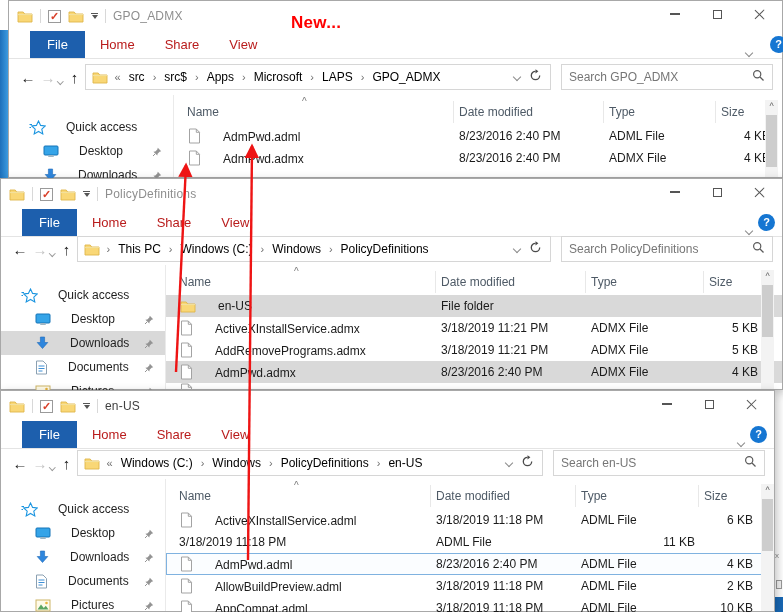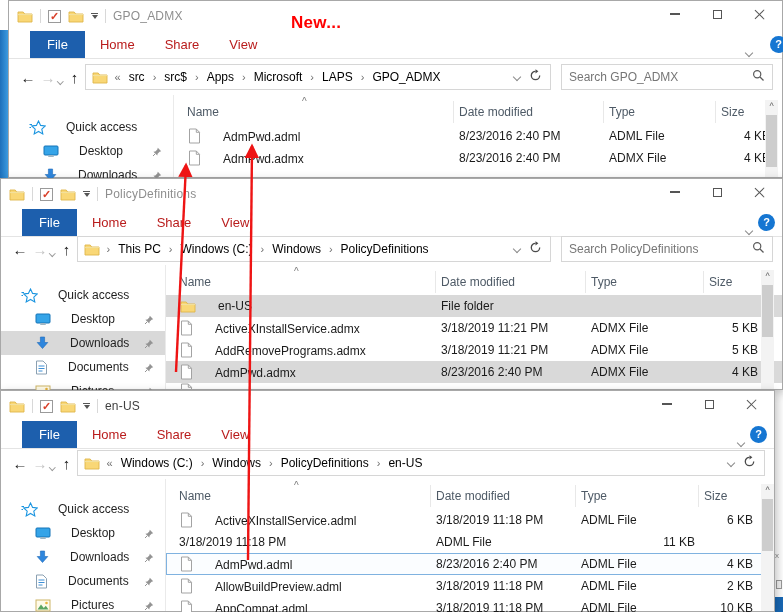--- a/index.html
+++ b/index.html
@@ -590,20 +590,27 @@
             <span class="crumb">en-US</span>
           </span>
         <span class="addr-right">
           <span class="chev"></span>
           <span class="js-refresh"><svg width="13" height="13" viewBox="0 0 13 13">
                 <path d="M10.7 6.5 A4.2 4.2 0 1 1 6.5 2.3" fill="none" stroke="#4a4a4a" stroke-width="1.3"></path>
                 <path d="M6.5 0.2 L6.5 4.4 L9.4 2.3 Z" fill="#4a4a4a"></path>
               </svg></span>
         </span>
       </div>
+      <div class="search">
+        <input placeholder="Search en-US" style="">
+        <span class="js-magnifier"><svg width="13" height="13" viewBox="0 0 13 13">
+              <circle cx="5.2" cy="5.2" r="3.6" fill="none" stroke="#5a5a5a" stroke-width="1.2"></circle>
+              <path d="M8 8 L11.5 11.5" stroke="#5a5a5a" stroke-width="1.3"></path>
+            </svg></span>
+      </div>
     </div>
     <div class="body">
       <div class="sidebar sidebar-mount">
           <div class="sbitem toplevel">
             <span class="sbicon">
               <svg width="17" height="15" viewBox="0 0 17 15">
                 <path d="M9.5 1 L11.6 5.4 L16.3 6 L12.8 9.2 L13.8 13.9 L9.5 11.5 L5.2 13.9 L6.2 9.2 L2.7 6 L7.4 5.4 Z" fill="#fff" stroke="#1b95e0" stroke-width="1.1"></path>
                 <path d="M0.5 4.5 L3 4.5 M0.5 7.5 L2 7.5" stroke="#1b95e0" stroke-width="1.1"></path>
               </svg>
             </span>

